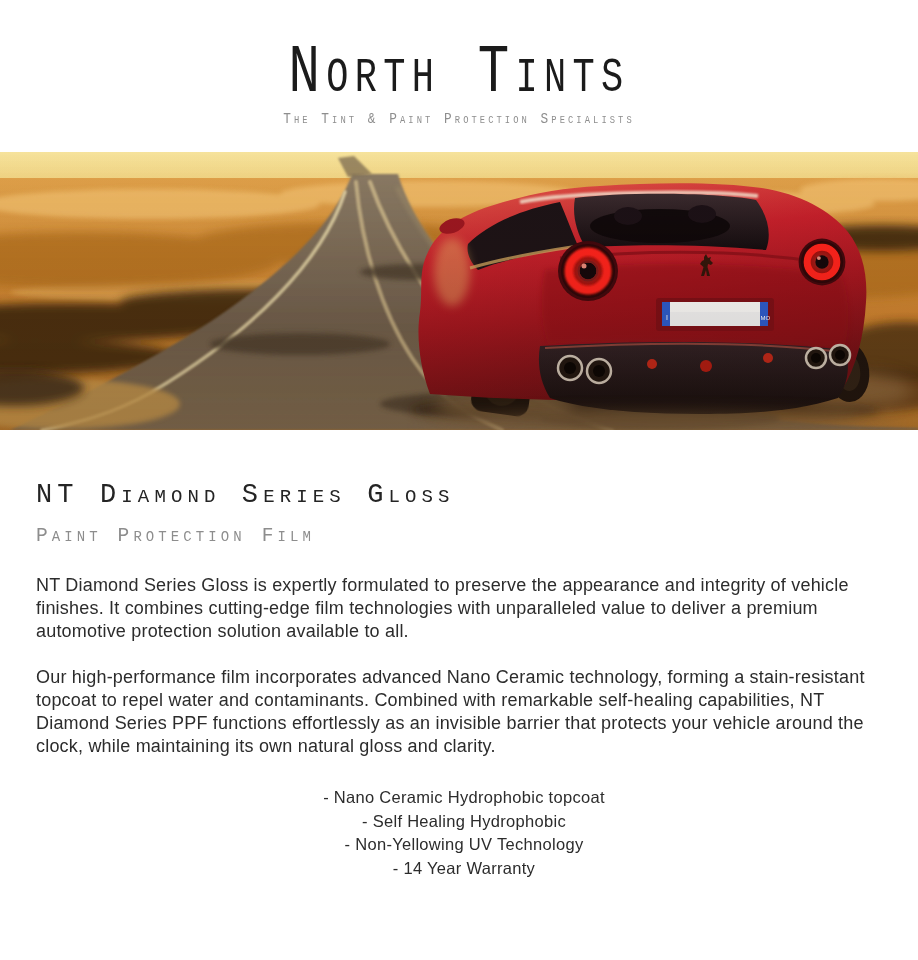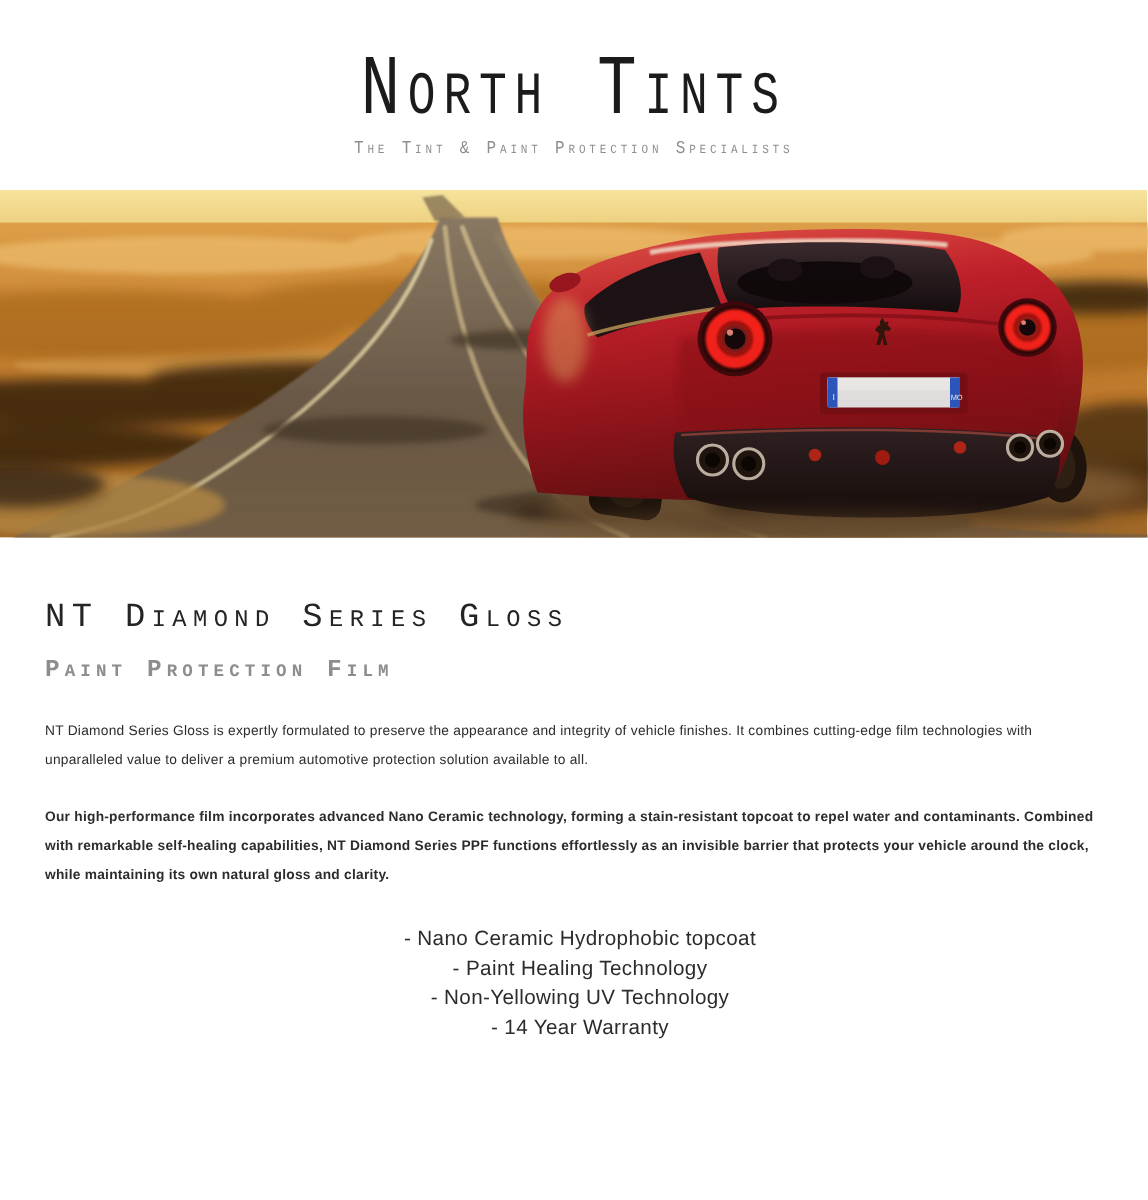--- a/index.html
+++ b/index.html
@@ -51,34 +51,34 @@
     font-weight: 400;
     font-size: 27px; line-height: 30px;
     letter-spacing: 0.19em;
     color: #242424;
     white-space: nowrap;
   }
   .product-subtitle {
     margin: 15px 0 0;
     font-family: "Liberation Mono", "DejaVu Sans Mono", monospace;
     font-variant: small-caps;
-    font-weight: 700;
+    font-weight: 400;
     font-size: 19.5px; line-height: 22px;
     letter-spacing: 0.21em;
     color: #8d8d8d;
     white-space: nowrap;
   }
   .desc {
     margin: 23px 0 0;
-    font-size: 11px; line-height: 23px;
+    font-size: 18px; line-height: 23px;
     letter-spacing: 0.2px;
     color: #2c2c2c;
   }
   .desc.first { margin-top: 27px; max-width: 814px; }
-  .desc.second { max-width: 856px; font-weight: bold; }
+  .desc.second { max-width: 856px; }
   .features {
     list-style: none;
     margin: 28px 0 0; padding: 0;
     font-size: 16.5px; line-height: 23.5px;
     letter-spacing: 0.3px;
     color: #2c2c2c;
     text-align: center;
   }
 </style>
 </head>
@@ -296,19 +296,19 @@
     </svg>
   </figure>
 
   <main class="content">
     <h2 class="product-title">NT Diamond Series Gloss</h2>
     <h3 class="product-subtitle">Paint Protection Film</h3>
     <p class="desc first">NT Diamond Series Gloss is expertly formulated to preserve the appearance and integrity of vehicle finishes. It combines cutting-edge film technologies with unparalleled value to deliver a premium automotive protection solution available to all.</p>
     <p class="desc second">Our high-performance film incorporates advanced Nano Ceramic technology, forming a stain-resistant topcoat to repel water and contaminants. Combined with remarkable self-healing capabilities, NT Diamond Series PPF functions effortlessly as an invisible barrier that protects your vehicle around the clock, while maintaining its own natural gloss and clarity.</p>
     <ul class="features">
       <li>- Nano Ceramic Hydrophobic topcoat</li>
-      <li>- Paint Healing Technology</li>
+      <li>- Self Healing Hydrophobic</li>
       <li>- Non-Yellowing UV Technology</li>
       <li>- 14 Year Warranty</li>
     </ul>
   </main>
 
 </div>
 
 </body></html>

